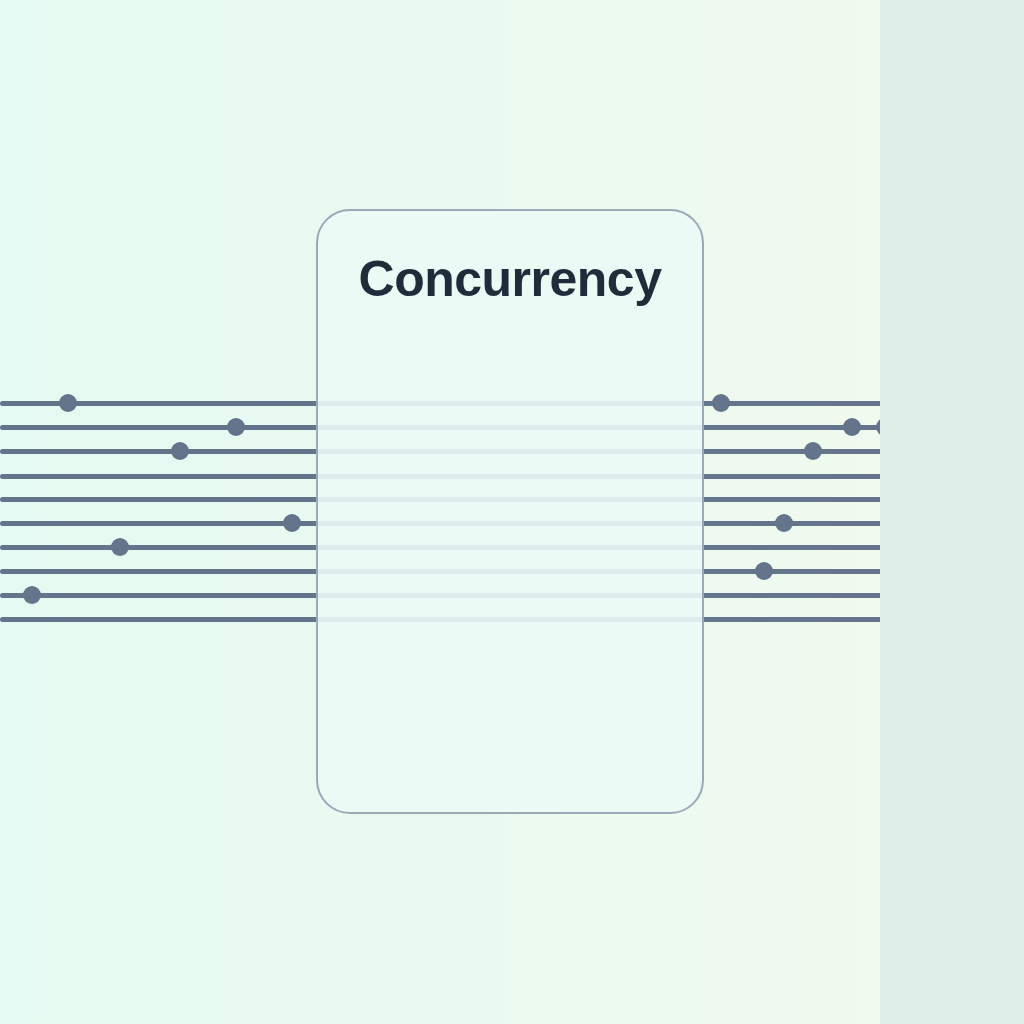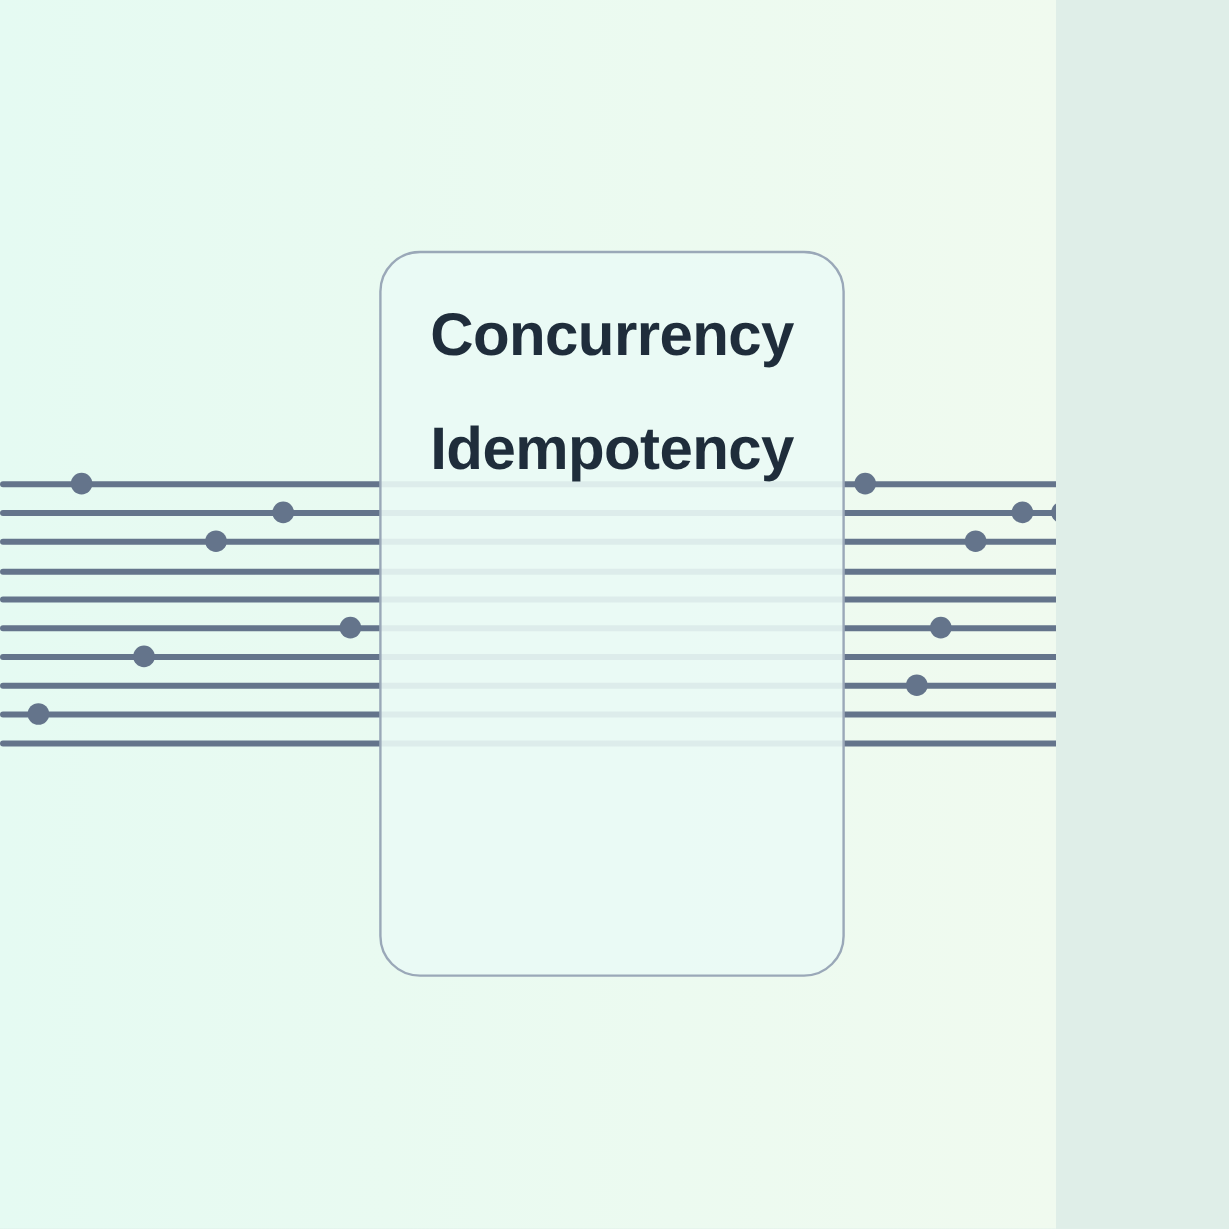--- a/index.html
+++ b/index.html
@@ -91,16 +91,15 @@
       <div class="stream-line" style="top: 568.5px;"></div>
       <div class="stream-dot" style="left: 755px; top: 562px;"></div>
       <div class="stream-line" style="top: 592.5px;"></div>
       <div class="stream-dot" style="left: 23px; top: 586px;"></div>
       <div class="stream-line" style="top: 616.5px;"></div>
       <div class="stream-dot" style="left: 907px; top: 610px;"></div>
     </div>
 
   <div id="concept-card">
     <div class="card-item">Concurrency</div>
-    <div class="card-item">Idempotency</div>
   </div>
 
 </div>
 
 </body></html>

